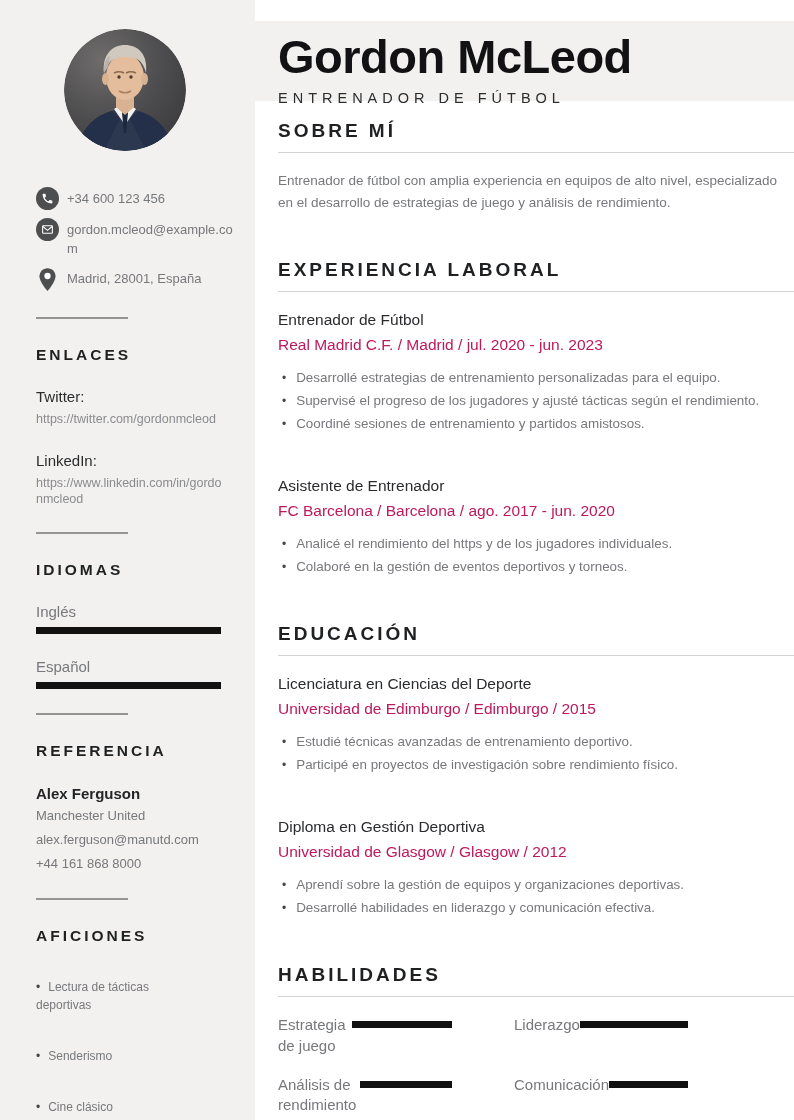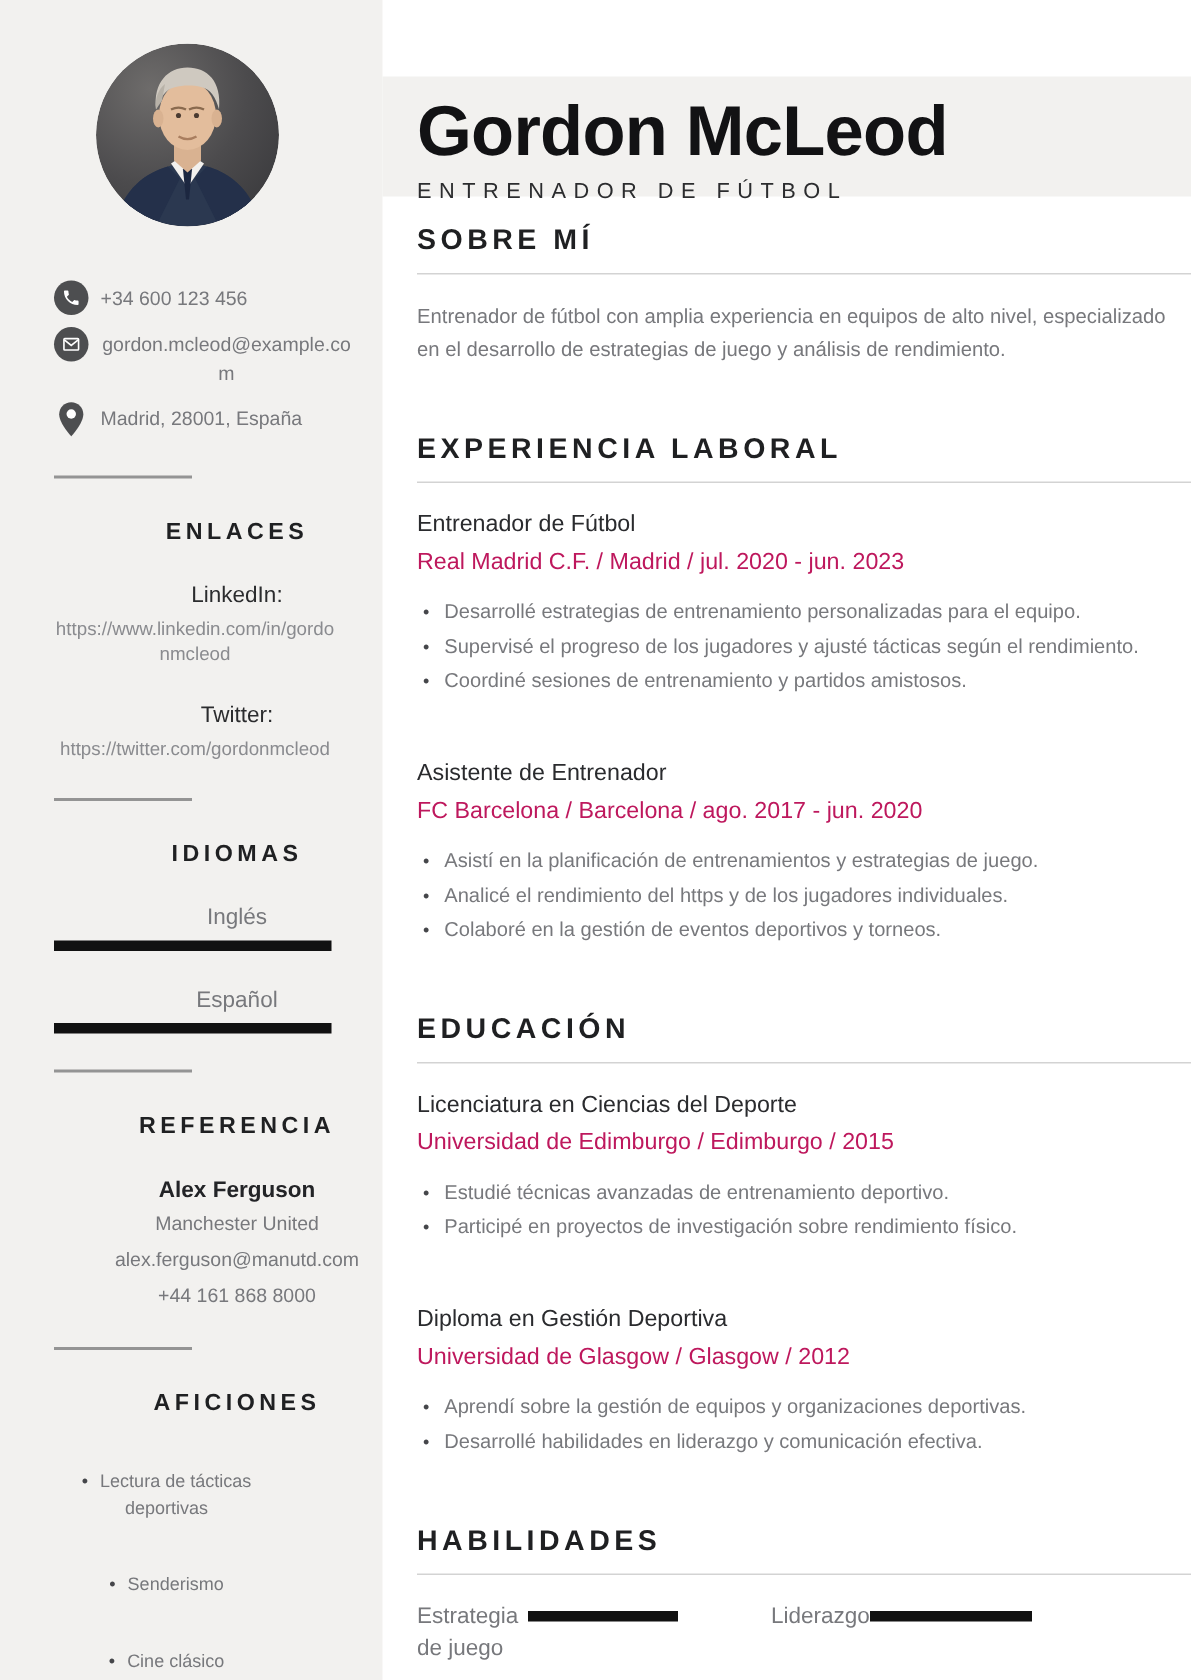--- a/index.html
+++ b/index.html
@@ -6,21 +6,21 @@
   html,body { width:794px; height:1120px; overflow:hidden; }
   body {
     font-family:"Liberation Sans","DejaVu Sans",sans-serif;
     background:#ffffff; position:relative; color:#1d1d1f;
     -webkit-font-smoothing:antialiased;
   }
 
   
   .sidebar {
     position:absolute; left:0; top:0; width:298px; height:1120px;
-    background:#f2f1ef; padding:0 18px 0 36px;text-align:center;
+    background:#f2f1ef; padding:0 18px 0 36px;
   }
   .photo-wrap { width:122px; height:122px; margin:29px auto 0 28px; border-radius:50%; overflow:hidden; }
   .photo-wrap svg { display:block; }
 
   .contact { margin-top:36px; }
   .contact-row { display:flex; align-items:flex-start; margin-bottom:8px; }
   .icon-circle {
     flex:0 0 23px; width:23px; height:23px; border-radius:50%;
     background:#4d4e50; display:flex; align-items:center; justify-content:center;
   }
@@ -52,21 +52,21 @@
   .lang-item .bar-track { width:185px; }
 
   .ref-name { margin-top:25px; font-size:15px; font-weight:600; color:#232427; }
   .ref-line { margin-top:5px; font-size:13px; color:#77787c; line-height:1.45; }
 
   .hobby { margin-top:33px; font-size:12px; color:#77787c; line-height:1.5; max-width:150px; }
   .hobby .dot::before { content:"•"; color:#45464a; margin-right:8px; }
 
   
   .main { position:absolute; left:255px; top:0; width:539px; height:1120px; background:#ffffff; }
-  .band { margin-top:51px; height:80px; background:#f2f1ef; padding:10px 0 0 23px; }
+  .band { margin-top:21px; height:80px; background:#f2f1ef; padding:10px 0 0 23px; }
   .person-name { font-size:47px; font-weight:700; letter-spacing:-0.5px; color:#121214; line-height:1.1; }
   .person-title { margin-top:7px; font-size:14.5px; font-weight:500; letter-spacing:5px; color:#2b2c2e; }
 
   .section { padding-left:23px; }
   .section-heading {
     font-size:19px; font-weight:700; letter-spacing:3px; color:#1f2022;
   }
   .section-rule { margin-top:10px; height:1px; background:#d3d3d3; }
 
   .about-text { margin-top:17px; font-size:13.5px; color:#77787c; line-height:1.6; max-width:520px; }
@@ -167,26 +167,26 @@
           </svg>
       </span>
       <span class="contact-text nowrap">Madrid, 28001, España</span>
     </div>
   </div>
 
   <div class="divider"></div>
 
   <div class="side-heading">ENLACES</div>
   <div class="link-block">
+    <div class="link-label">Twitter:</div>
+    <div class="link-url">https://twitter.com/gordonmcleod</div>
+  </div>
+  <div class="link-block">
     <div class="link-label">LinkedIn:</div>
     <div class="link-url">https://www.linkedin.com/in/gordonmcleod</div>
-  </div>
-  <div class="link-block">
-    <div class="link-label">Twitter:</div>
-    <div class="link-url">https://twitter.com/gordonmcleod</div>
   </div>
 
   <div class="divider"></div>
 
   <div class="side-heading">IDIOMAS</div>
   <div class="lang-item">
     <div class="lang-name">Inglés</div>
     <div class="bar-track">
         <div class="bar-fill" style="width: 100%;"></div>
       </div>
@@ -239,21 +239,20 @@
         <div class="bullet"><span class="dot"></span><span>Desarrollé estrategias de entrenamiento personalizadas para el equipo.</span></div>
         <div class="bullet"><span class="dot"></span><span>Supervisé el progreso de los jugadores y ajusté tácticas según el rendimiento.</span></div>
         <div class="bullet"><span class="dot"></span><span>Coordiné sesiones de entrenamiento y partidos amistosos.</span></div>
       </div>
     </div>
 
     <div class="entry">
       <div class="entry-title">Asistente de Entrenador</div>
       <div class="entry-meta">FC Barcelona / Barcelona / ago. 2017 - jun. 2020</div>
       <div class="bullets">
-        <div class="bullet"><span class="dot"></span><span>Asistí en la planificación de entrenamientos y estrategias de juego.</span></div>
         <div class="bullet"><span class="dot"></span><span>Analicé el rendimiento del https y de los jugadores individuales.</span></div>
         <div class="bullet"><span class="dot"></span><span>Colaboré en la gestión de eventos deportivos y torneos.</span></div>
       </div>
     </div>
   </section>
 
   <section class="section mt-edu">
     <div class="section-heading">EDUCACIÓN</div>
     <div class="section-rule"></div>
 

